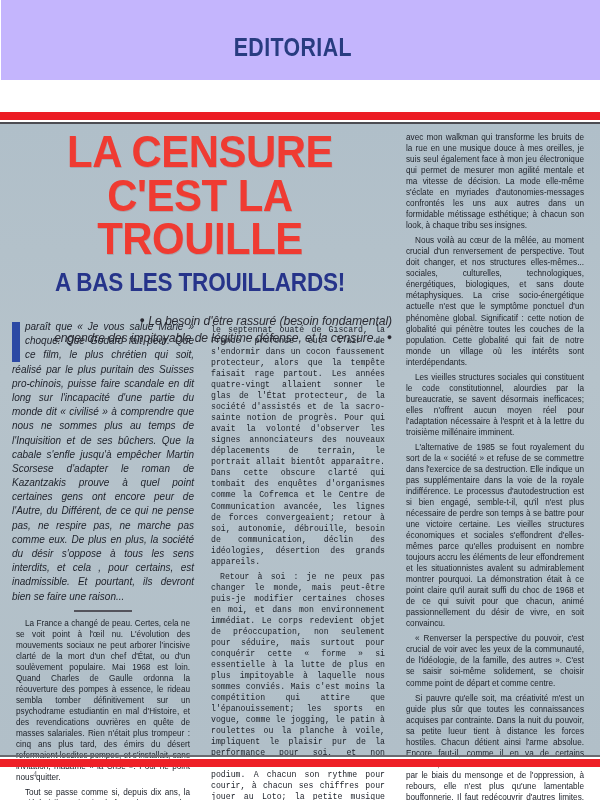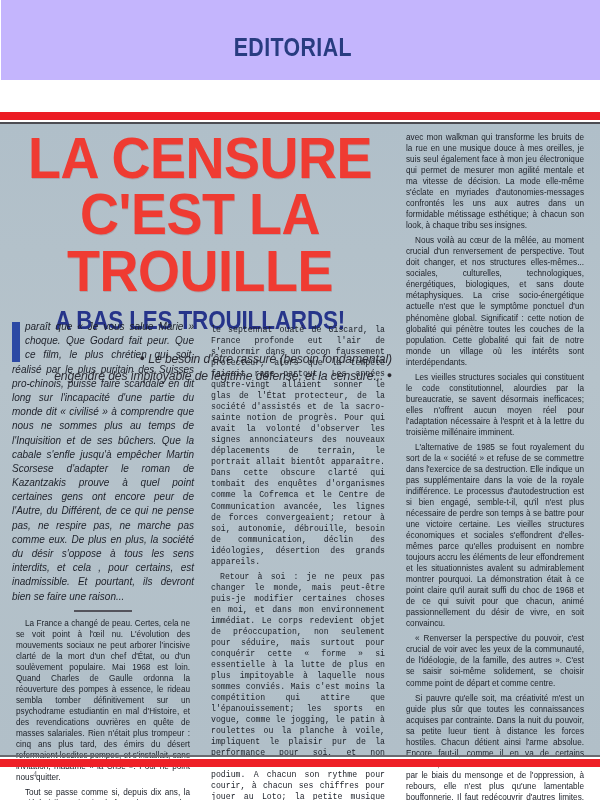--- a/index.html
+++ b/index.html
@@ -86,21 +86,21 @@
   .headline-zone {
     position: absolute;
     left: 8px; top: 6px;
     width: 384px;
   }
   .headline {
     text-align: center;
     color: #ef3b32;
     font-family: "Liberation Sans Narrow", "Liberation Sans", sans-serif;
     font-weight: bold;
-    font-size: 58px;
+    font-size: 45px;
     line-height: 0.97;
     letter-spacing: -0.5px;
     text-shadow: 0.5px 0.5px 0 rgba(120,40,40,0.18);
   }
   .headline .hl-line { display: block; transform: scaleX(0.93); }
 
   .subhead {
     margin-top: 7px;
     text-align: center;
     color: #26348a;

